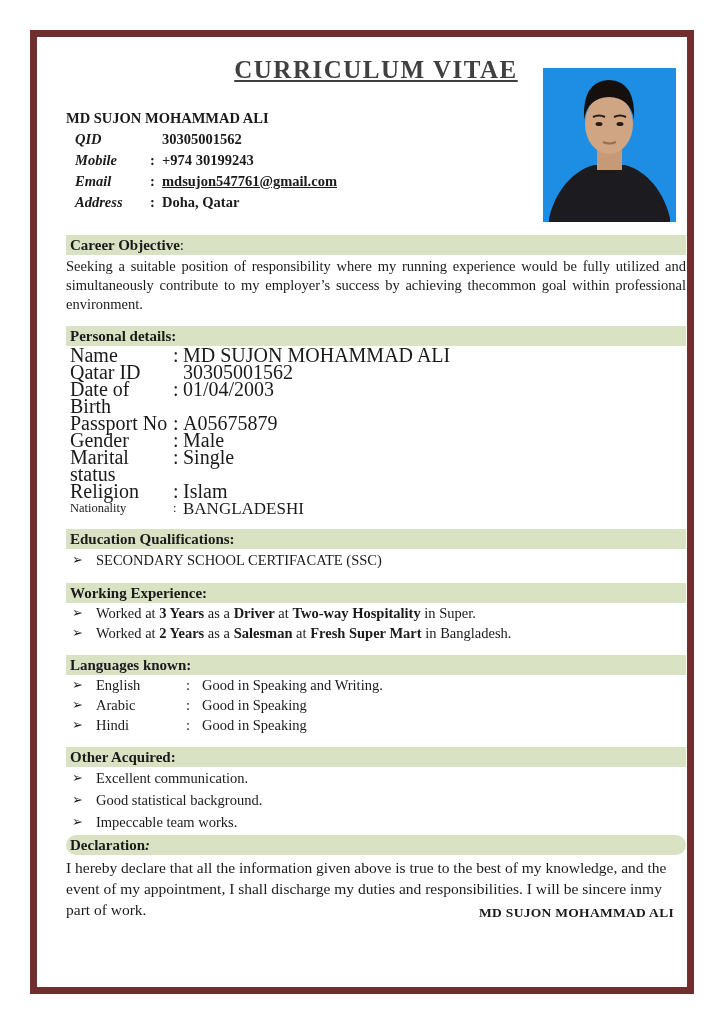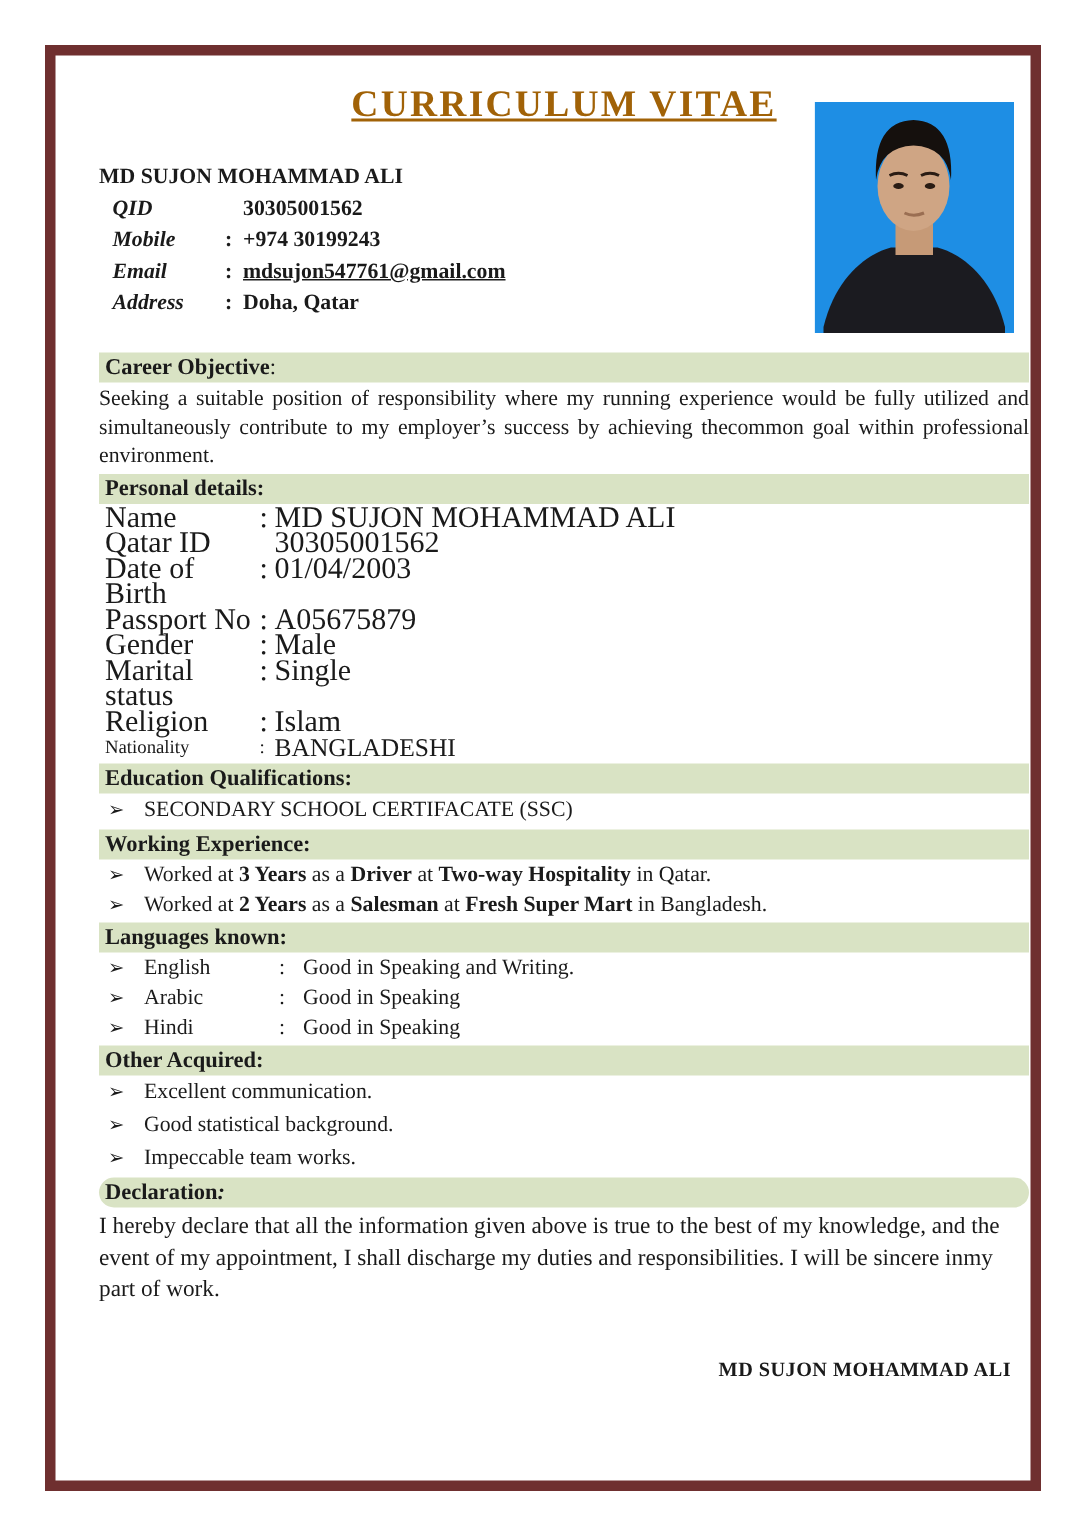--- a/index.html
+++ b/index.html
@@ -9,39 +9,39 @@
     -webkit-font-smoothing:antialiased;
   }
   .border-frame {
     position:absolute; left:30px; top:30px; width:650px; height:950px;
     border:7px solid #6f2f2f;
   }
   .content { position:absolute; left:66px; top:50px; width:620px; }
 
   .doc-title {
     margin:5px 0 0 0; text-align:center; font-size:25px; font-weight:bold;
-    color:#a16207; text-decoration:underline; letter-spacing:1.5px;
+    color:#404040; text-decoration:underline; letter-spacing:1.5px;
     line-height:30px;
   }
 
   .photo {
     position:absolute; left:477px; top:18px; width:133px; height:154px;
     overflow:hidden;
   }
 
   .contact { margin-top:23px; font-weight:bold; font-size:14.5px; }
   .contact-name { line-height:21px; }
   .contact-row { display:flex; line-height:21px; }
   .contact-label { width:75px; padding-left:9px;font-style:italic; }
   .contact-sep { width:12px; }
   .contact-value.u { text-decoration:underline; }
 
   .sec-bar {
     background:#d9e3c4; font-weight:bold; font-size:15px;
-    line-height:18px; padding:1px 0 1px 4px; margin-top:2px;
+    line-height:18px; padding:1px 0 1px 4px; margin-top:12px;
   }
   .sec-bar .colon { font-weight:normal; }
   .sec-bar .colon-italic { font-style:italic; }
   .bar-career { margin-top:22px; }
   .bar-declaration { margin-top:2px;border-radius:10px; }
 
   .para { margin:2px 0 0 0; font-size:14.5px; line-height:19px; text-align:justify; }
   .para-declaration { font-size:15.5px; line-height:21px; text-align:left; margin-top:2px; }
 
   .pd-rows { margin-top:1px; }
@@ -161,21 +161,21 @@
 
   <div class="sec-bar">Education Qualifications:</div>
   <div class="bullet-row">
     <span class="bullet-glyph">➢</span>
     <span>SECONDARY SCHOOL CERTIFACATE (SSC)</span>
   </div>
 
   <div class="sec-bar">Working Experience:</div>
   <div class="bullet-row exp">
     <span class="bullet-glyph">➢</span>
-    <span><span>Worked at </span><b>3 Years</b><span> as a </span><b>Driver</b><span> at </span><b>Two-way Hospitality</b><span> in Qatar.</span></span>
+    <span><span>Worked at </span><b>3 Years</b><span> as a </span><b>Driver</b><span> at </span><b>Two-way Hospitality</b><span> in Super.</span></span>
   </div>
   <div class="bullet-row exp">
     <span class="bullet-glyph">➢</span>
     <span><span>Worked at </span><b>2 Years</b><span> as a </span><b>Salesman</b><span> at </span><b>Fresh Super Mart</b><span> in Bangladesh.</span></span>
   </div>
 
   <div class="sec-bar">Languages known:</div>
   <div class="lang-row">
     <span class="bullet-glyph">➢</span>
     <span class="lang-name">English</span>

